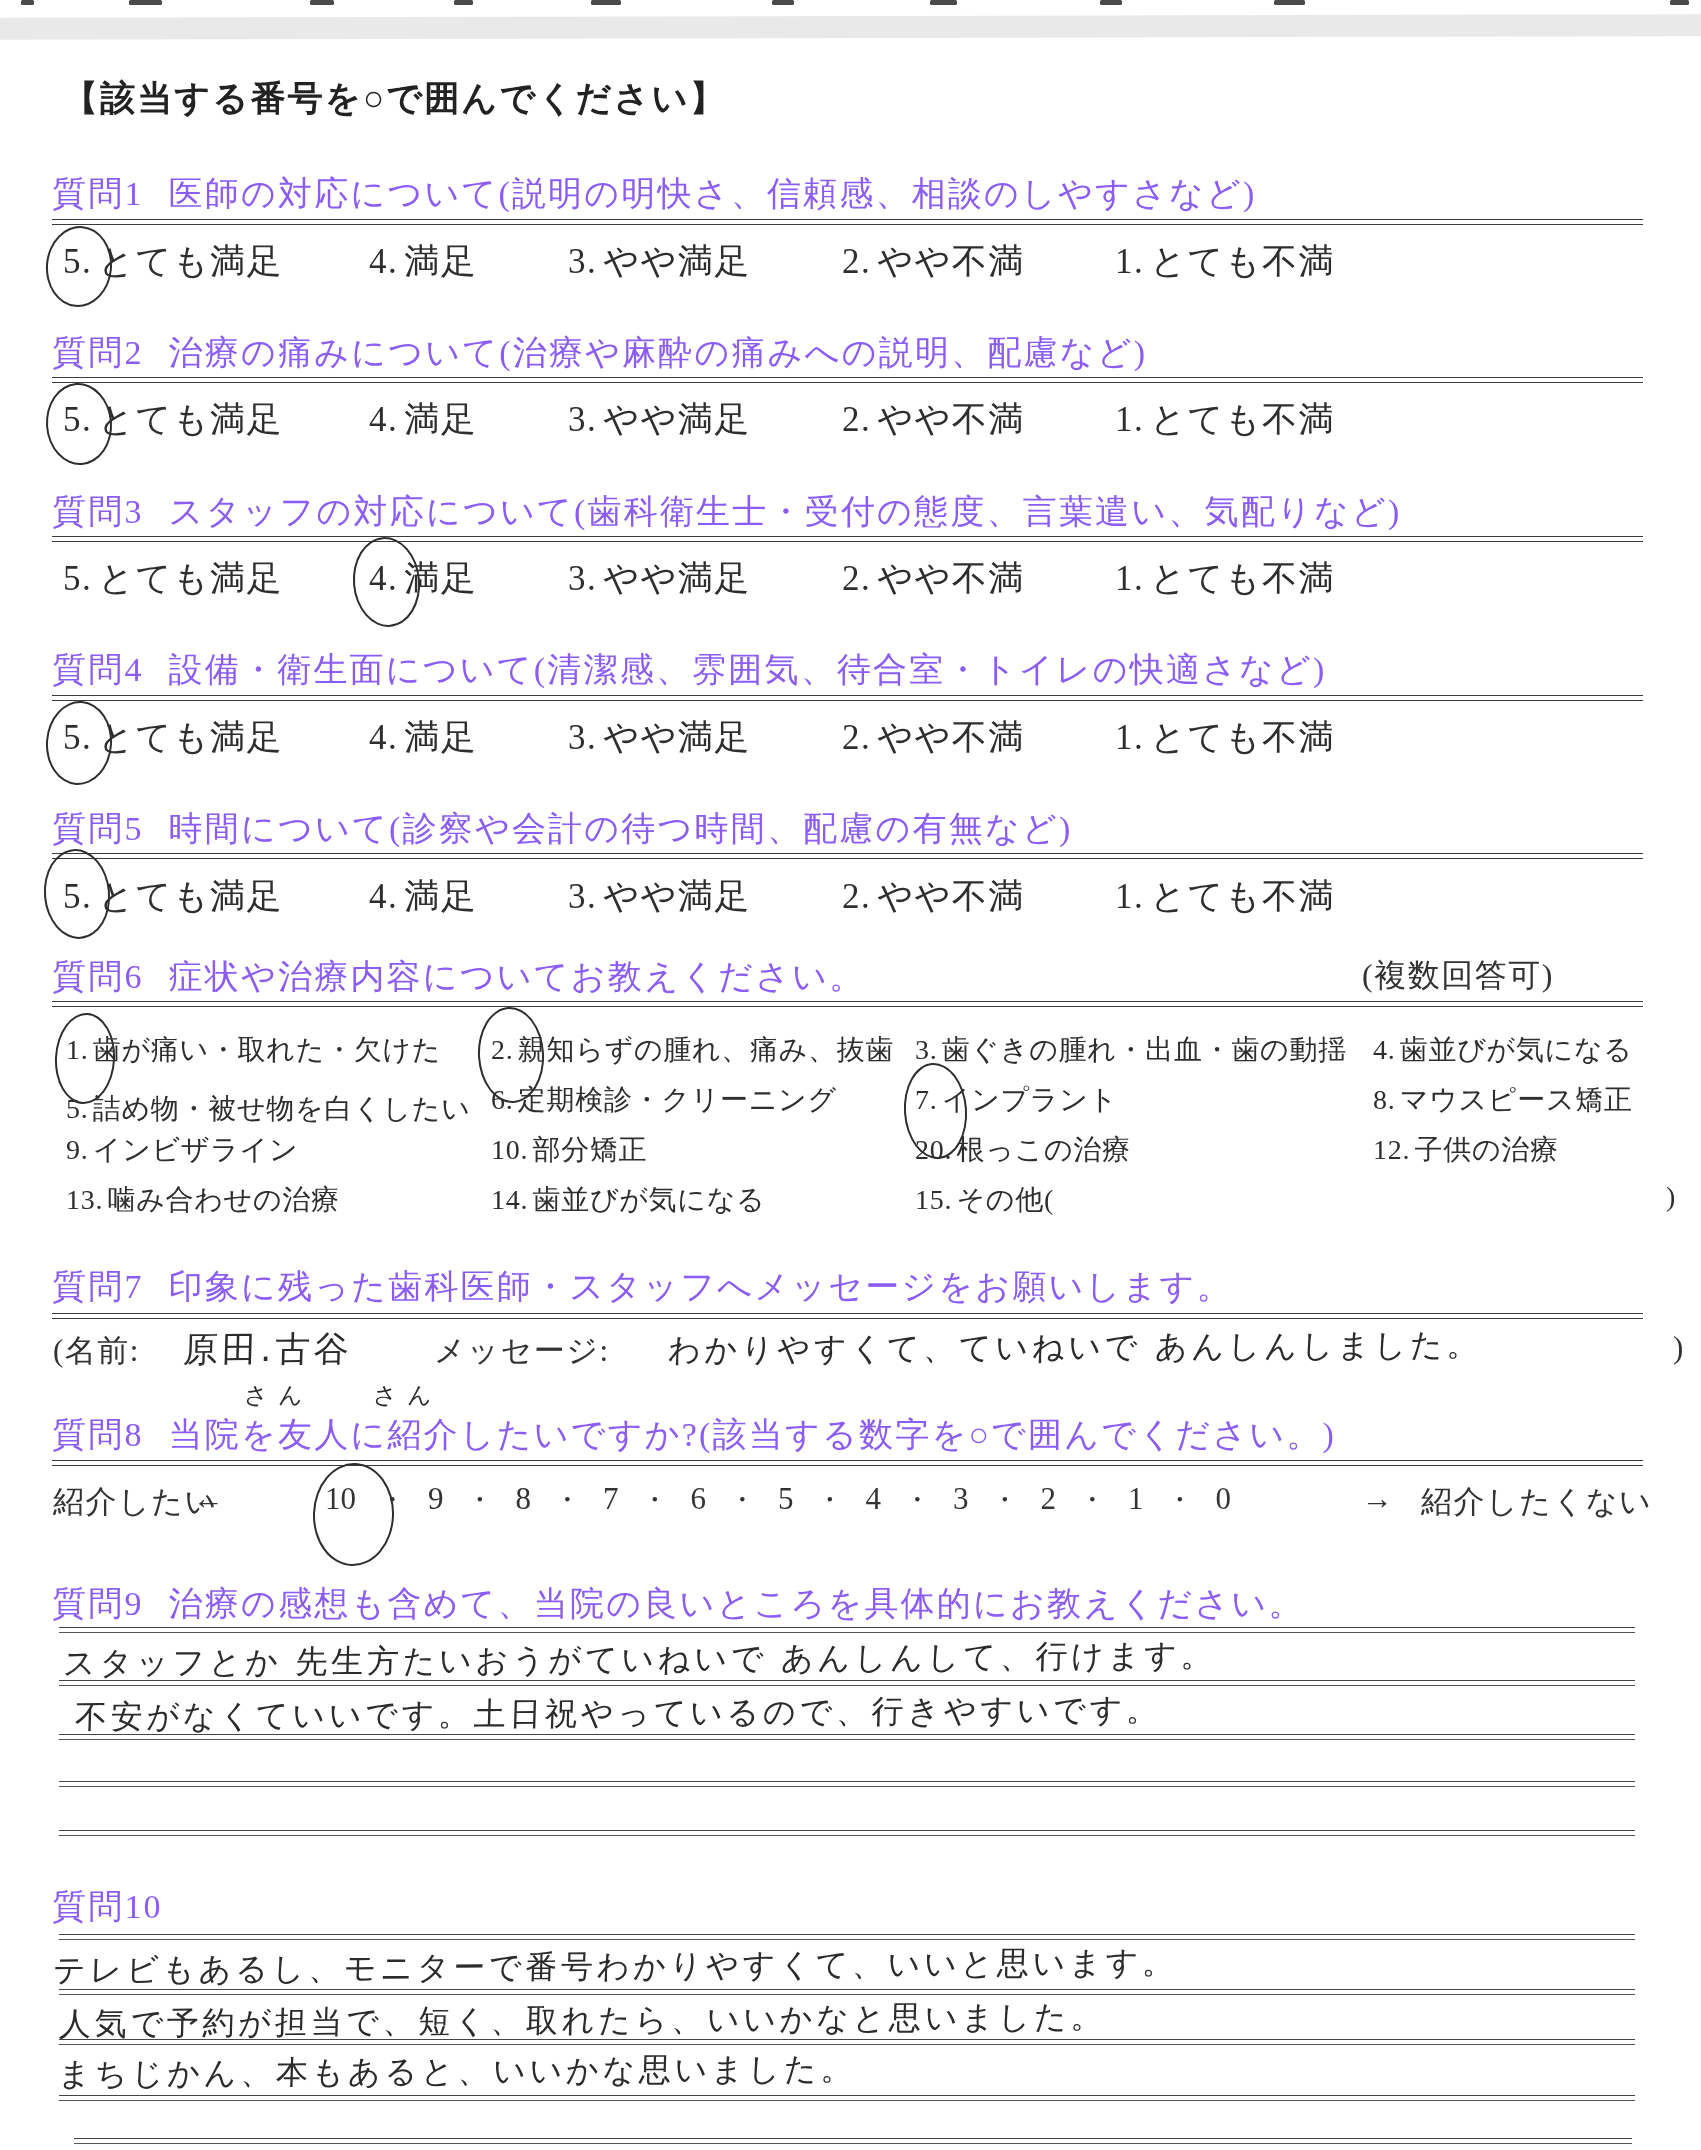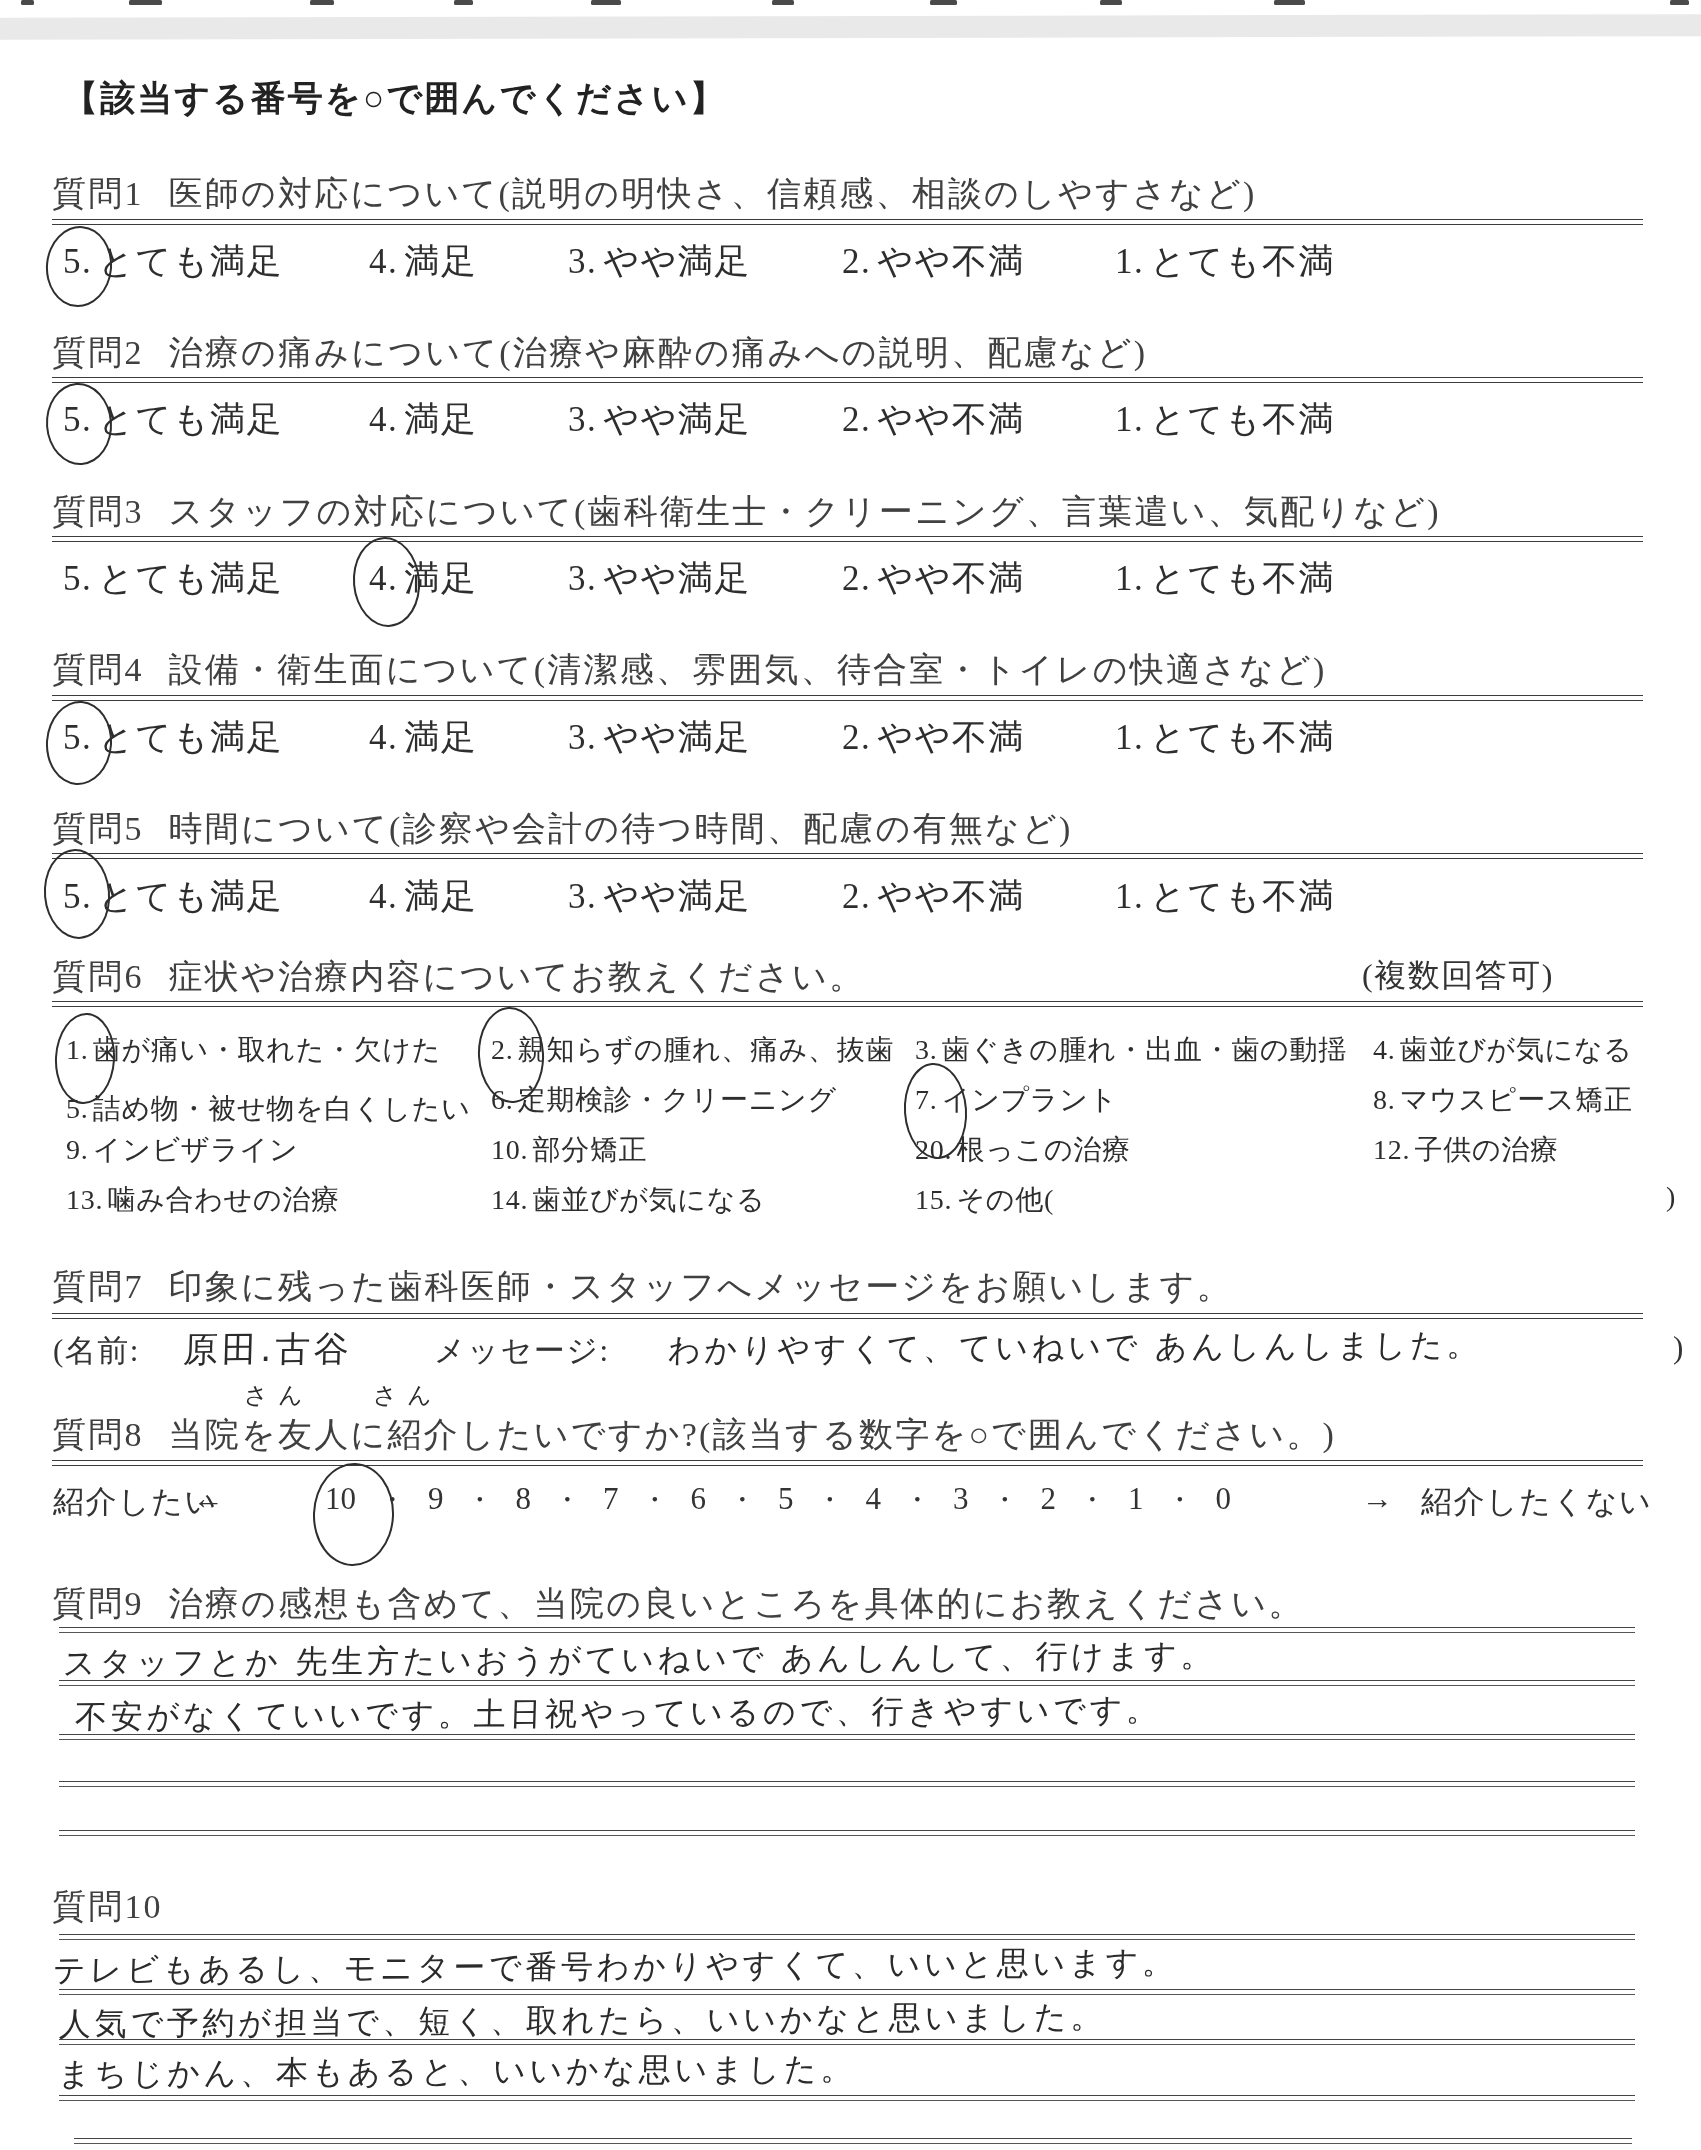--- a/index.html
+++ b/index.html
@@ -6,21 +6,21 @@
   body{
     width:1701px;height:2151px;position:relative;background:#ffffff;
     font-family:"Liberation Serif","DejaVu Serif",serif;color:#2e2e2e;overflow:hidden;
   }
   .scanbar{position:absolute;left:0;top:16px;width:1701px;height:22px;background:#e9e9e9;transform:rotate(-0.12deg);}
   .artifact{position:absolute;top:0;height:5.2px;background:#4a4a4a;border-radius:1.5px;}
   .pagetitle{
     position:absolute;left:63px;top:75px;font-size:35px;font-weight:bold;
     letter-spacing:2.2px;color:#222;white-space:nowrap;
   }
-  .heading{position:absolute;left:52px;display:flex;gap:25px;font-size:34px;letter-spacing:2.2px;white-space:nowrap;color:#404040;}
+  .heading{position:absolute;left:52px;display:flex;gap:25px;font-size:34px;letter-spacing:2.2px;white-space:nowrap;color:#8b5cf6;}
   .rule{position:absolute;left:52px;width:1591px;height:3.7px;border-top:1.5px solid #3c3c3c;border-bottom:1.5px solid #3c3c3c;}
   .rule.thin{left:59px;width:1576px;border-top:1.5px solid #454545;border-bottom:0.7px solid #555;}
   .opts{position:absolute;left:0;width:1701px;height:44px;}
   .opt{position:absolute;font-size:35px;letter-spacing:1.5px;white-space:nowrap;}
   .opt .num{margin-right:5.9px;}
   .circle{position:absolute;border:2.2px solid #2e2e2e;border-radius:50%;background:transparent;}
   .q6item{position:absolute;font-size:28px;letter-spacing:0.7px;white-space:nowrap;}
   .q6item .num{margin-right:4.4px;}
   .q6note{position:absolute;font-size:32px;letter-spacing:1.5px;white-space:nowrap;color:#333;}
   .printed{position:absolute;font-size:31px;letter-spacing:1.5px;white-space:nowrap;color:#333;}
@@ -73,21 +73,21 @@
   <span class="opt" style="left:63px"><span class="num">5.</span><span>とても満足</span></span>
   <span class="opt" style="left:369px"><span class="num">4.</span><span>満足</span></span>
   <span class="opt" style="left:568px"><span class="num">3.</span><span>やや満足</span></span>
   <span class="opt" style="left:842px"><span class="num">2.</span><span>やや不満</span></span>
   <span class="opt" style="left:1115px"><span class="num">1.</span><span>とても不満</span></span>
 </div>
 <div class="circle" style="left:46px;top:383px;width:62px;height:78px;transform:rotate(-4deg)"></div>
 
 <div class="heading" style="top:489px">
   <span>質問3</span>
-  <span>スタッフの対応について(歯科衛生士・クリーニング、言葉遣い、気配りなど)</span>
+  <span>スタッフの対応について(歯科衛生士・受付の態度、言葉遣い、気配りなど)</span>
 </div>
 <div class="rule" style="top:536px"></div>
 <div class="opts" style="top:555px">
   <span class="opt" style="left:63px"><span class="num">5.</span><span>とても満足</span></span>
   <span class="opt" style="left:369px"><span class="num">4.</span><span>満足</span></span>
   <span class="opt" style="left:568px"><span class="num">3.</span><span>やや満足</span></span>
   <span class="opt" style="left:842px"><span class="num">2.</span><span>やや不満</span></span>
   <span class="opt" style="left:1115px"><span class="num">1.</span><span>とても不満</span></span>
 </div>
 <div class="circle" style="left:353px;top:537px;width:63px;height:86px;transform:rotate(-5deg)"></div>

